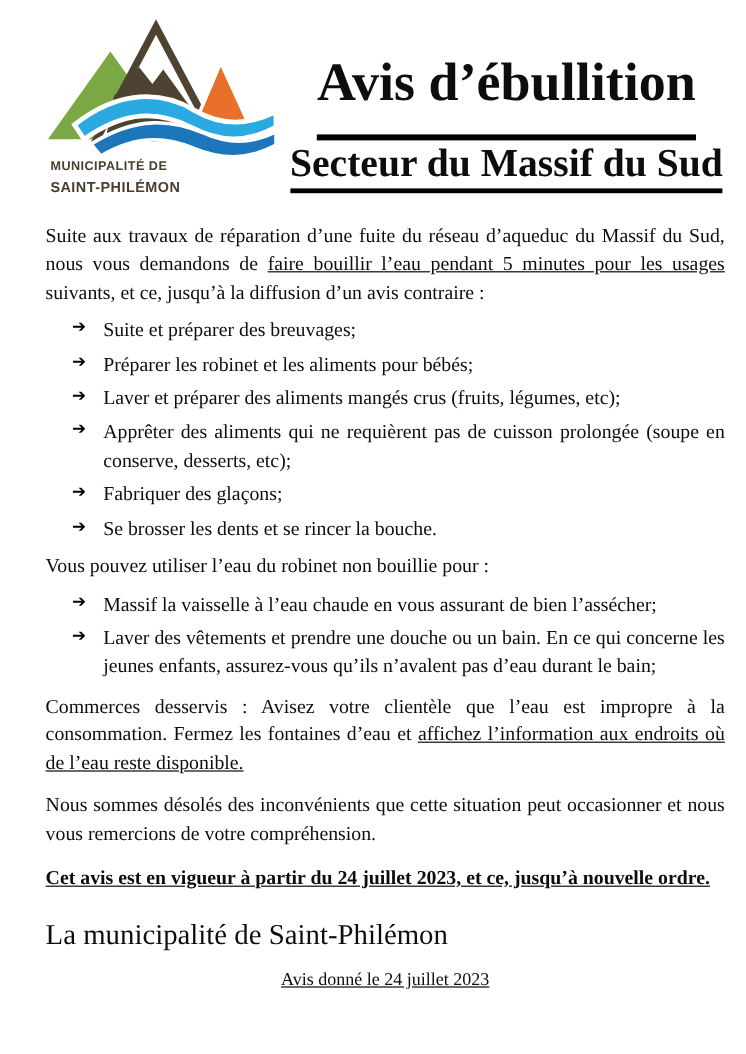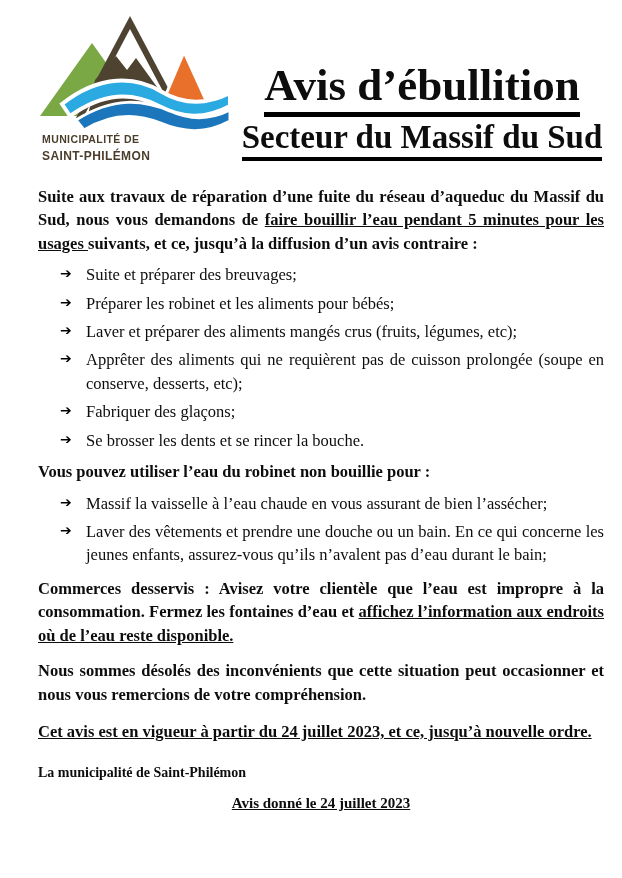--- a/index.html
+++ b/index.html
@@ -23,53 +23,53 @@
   .wordmark { margin: 2px 0 0 10px; font-family: "Liberation Sans", sans-serif; color: #4a3d2c; }
   .wordmark-line1 { font-size: 10.5px; font-weight: bold; letter-spacing: 0.4px; }
   .wordmark-line2 { font-size: 12px; font-weight: bold; letter-spacing: 0.4px; margin-top: 1px; }
   .title-block { flex: 1; text-align: center; padding-bottom: 4px; }
   .doc-title {
     display: inline-block;
     font-size: 45px;
     font-weight: bold;
     line-height: 1.02;
     border-bottom: 5px solid #000;
-    padding-bottom: 3px;
+    padding-bottom: 20px;
     white-space: nowrap;
   }
   .doc-subtitle {
     display: inline-block;
     font-size: 33px;
     font-weight: bold;
     line-height: 1.05;
     border-bottom: 4px solid #000;
     padding-bottom: 2px;
     margin-top: 3px;
     white-space: nowrap;
   }
   
-  p { margin: 0; text-align: justify; font-weight: bold; }
+  p { margin: 0; text-align: justify; }
   .intro { margin-top: 20px; }
   .u { text-decoration: underline; }
   ul.arrow-list { list-style: none; margin: 8px 0 0 22px; padding: 0; }
   ul.arrow-list li { display: flex; margin-bottom: 5px; }
   .arrow {
     flex: none;
     width: 26px;
     font-family: "DejaVu Sans", sans-serif;
     font-size: 14px;
     padding-top: 1px;
     color: #000;
   }
   .li-text { flex: 1; text-align: justify; }
   .tap-intro { margin-top: 8px; }
   .commerces { margin-top: 10px; }
   .apology { margin-top: 12px; }
   .effective { margin-top: 14px; font-weight: bold; text-decoration: underline; }
-  .signature { margin-top: 20px; font-size: 14px; text-align: left; }
+  .signature { margin-top: 20px; font-size: 24px; text-align: left; }
   .issued { margin-top: 10px; font-size: 15px; text-decoration: underline; text-align: center; }
 </style>
 </head>
 <body>
 
 <div class="page">
 
   <div class="header">
     <div class="logo-block">
       <svg class="logo-svg" width="200" height="118" viewBox="0 0 200 118">

